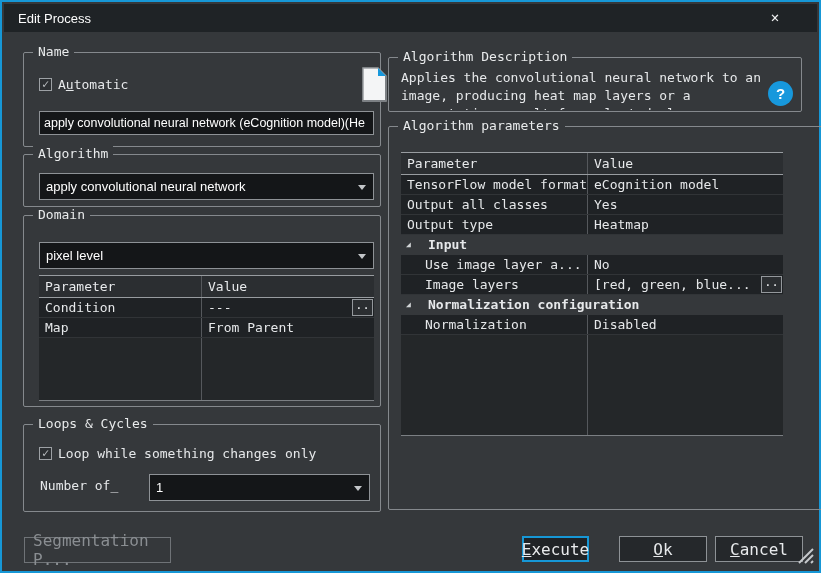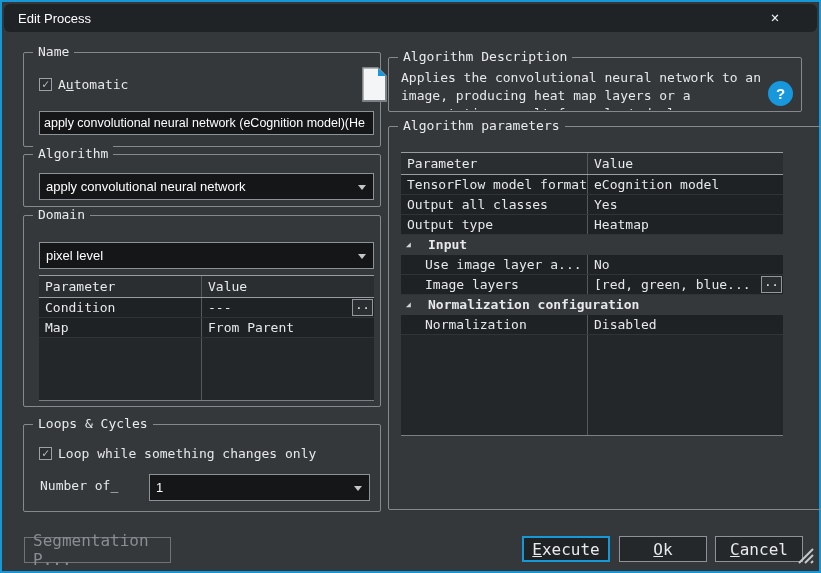--- a/index.html
+++ b/index.html
@@ -7,21 +7,21 @@
     width:821px;height:573px;position:relative;overflow:hidden;
     background:#35383b;
     font-family:"DejaVu Sans Mono", monospace;
     font-size:13px;color:#e6e8ea;
     -webkit-font-smoothing:antialiased;
   }
   .sans{font-family:"Liberation Sans", sans-serif;}
 
   
   .dialog{position:absolute;inset:0;border:2px solid #1697d6;box-sizing:border-box;background:#35383b;}
-  .titlebar{position:absolute;left:2px;top:2px;right:2px;height:28px;background:#1f2326;display:flex;align-items:center;border-radius:6px;}
+  .titlebar{position:absolute;left:2px;top:2px;right:2px;height:28px;background:#1f2326;display:flex;align-items:center;}
   .titlebar .ttl{margin-left:14px;font-size:13px;color:#fdfdfd;}
   .closebtn{position:absolute;right:28px;top:3px;width:32px;height:23px;display:flex;align-items:center;justify-content:center;color:#f2f3f4;font-size:14px;cursor:default;}
 
   
   .grp{position:absolute;border:1px solid #85898d;border-radius:2px;box-sizing:border-box;}
   .glab{position:absolute;top:-9px;left:9px;background:#35383b;padding:0 5px;color:#e9ebec;white-space:nowrap;}
 
   
   .cbrow{position:absolute;display:flex;align-items:center;gap:6px;}
   .cb{width:13px;height:13px;border:1px solid #9da1a5;background:#2c2f32;color:#b9bcbf;
@@ -209,21 +209,21 @@
         <div class="trow tfiller">
           <div class="tcell pcol"></div>
           <div class="tcell vcol"></div>
         </div>
       </div>
   </div>
 
   <div class="btn disabled" style="left:22px;top:527px;width:147px;">
     <span>Segmentation P...</span>
   </div>
-  <div class="btn primary" style="left:520px;top:526px;width:88px;">
+  <div class="btn primary" style="left:520px;top:526px;width:67px;">
     <span><span style="text-decoration: underline;">E</span>xecute</span>
   </div>
   <div class="btn" style="left:713px;top:526px;width:88px;">
     <span><span style="text-decoration: underline;">C</span>ancel</span>
   </div>
   <div class="btn" style="left:617px;top:526px;width:88px;">
     <span><span style="text-decoration: underline;">O</span>k</span>
   </div>
 
   <span class="grip">

